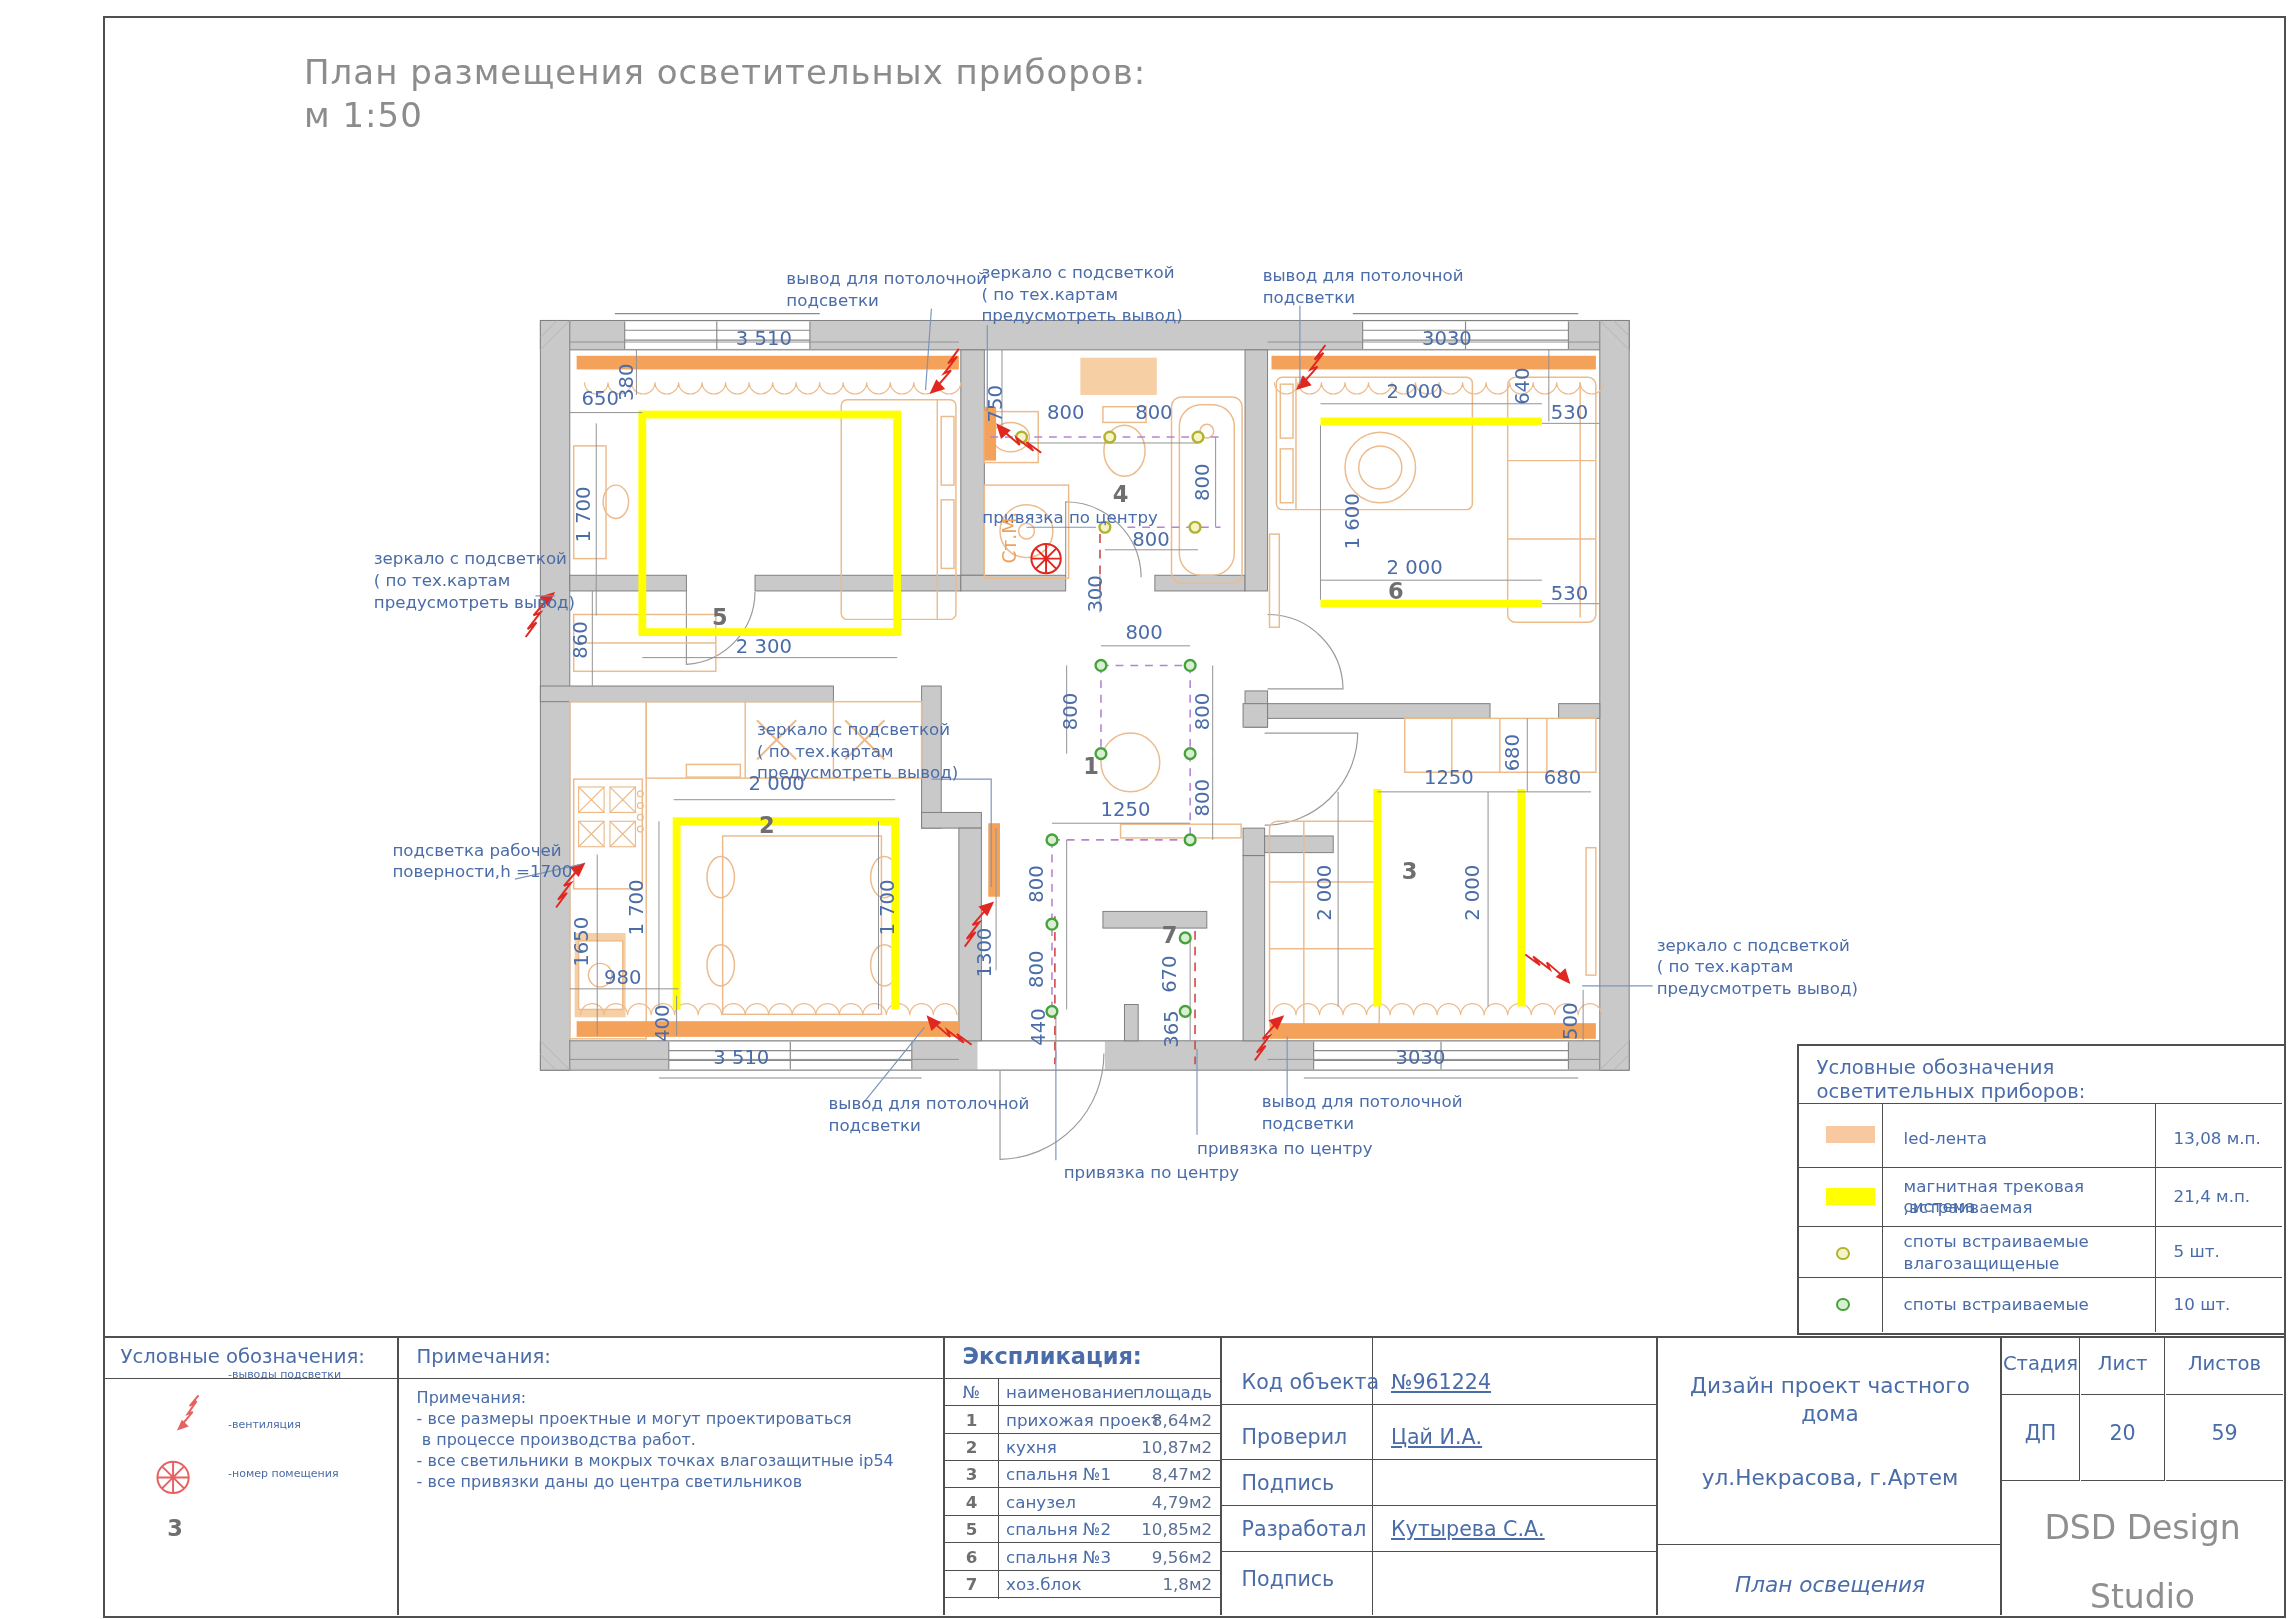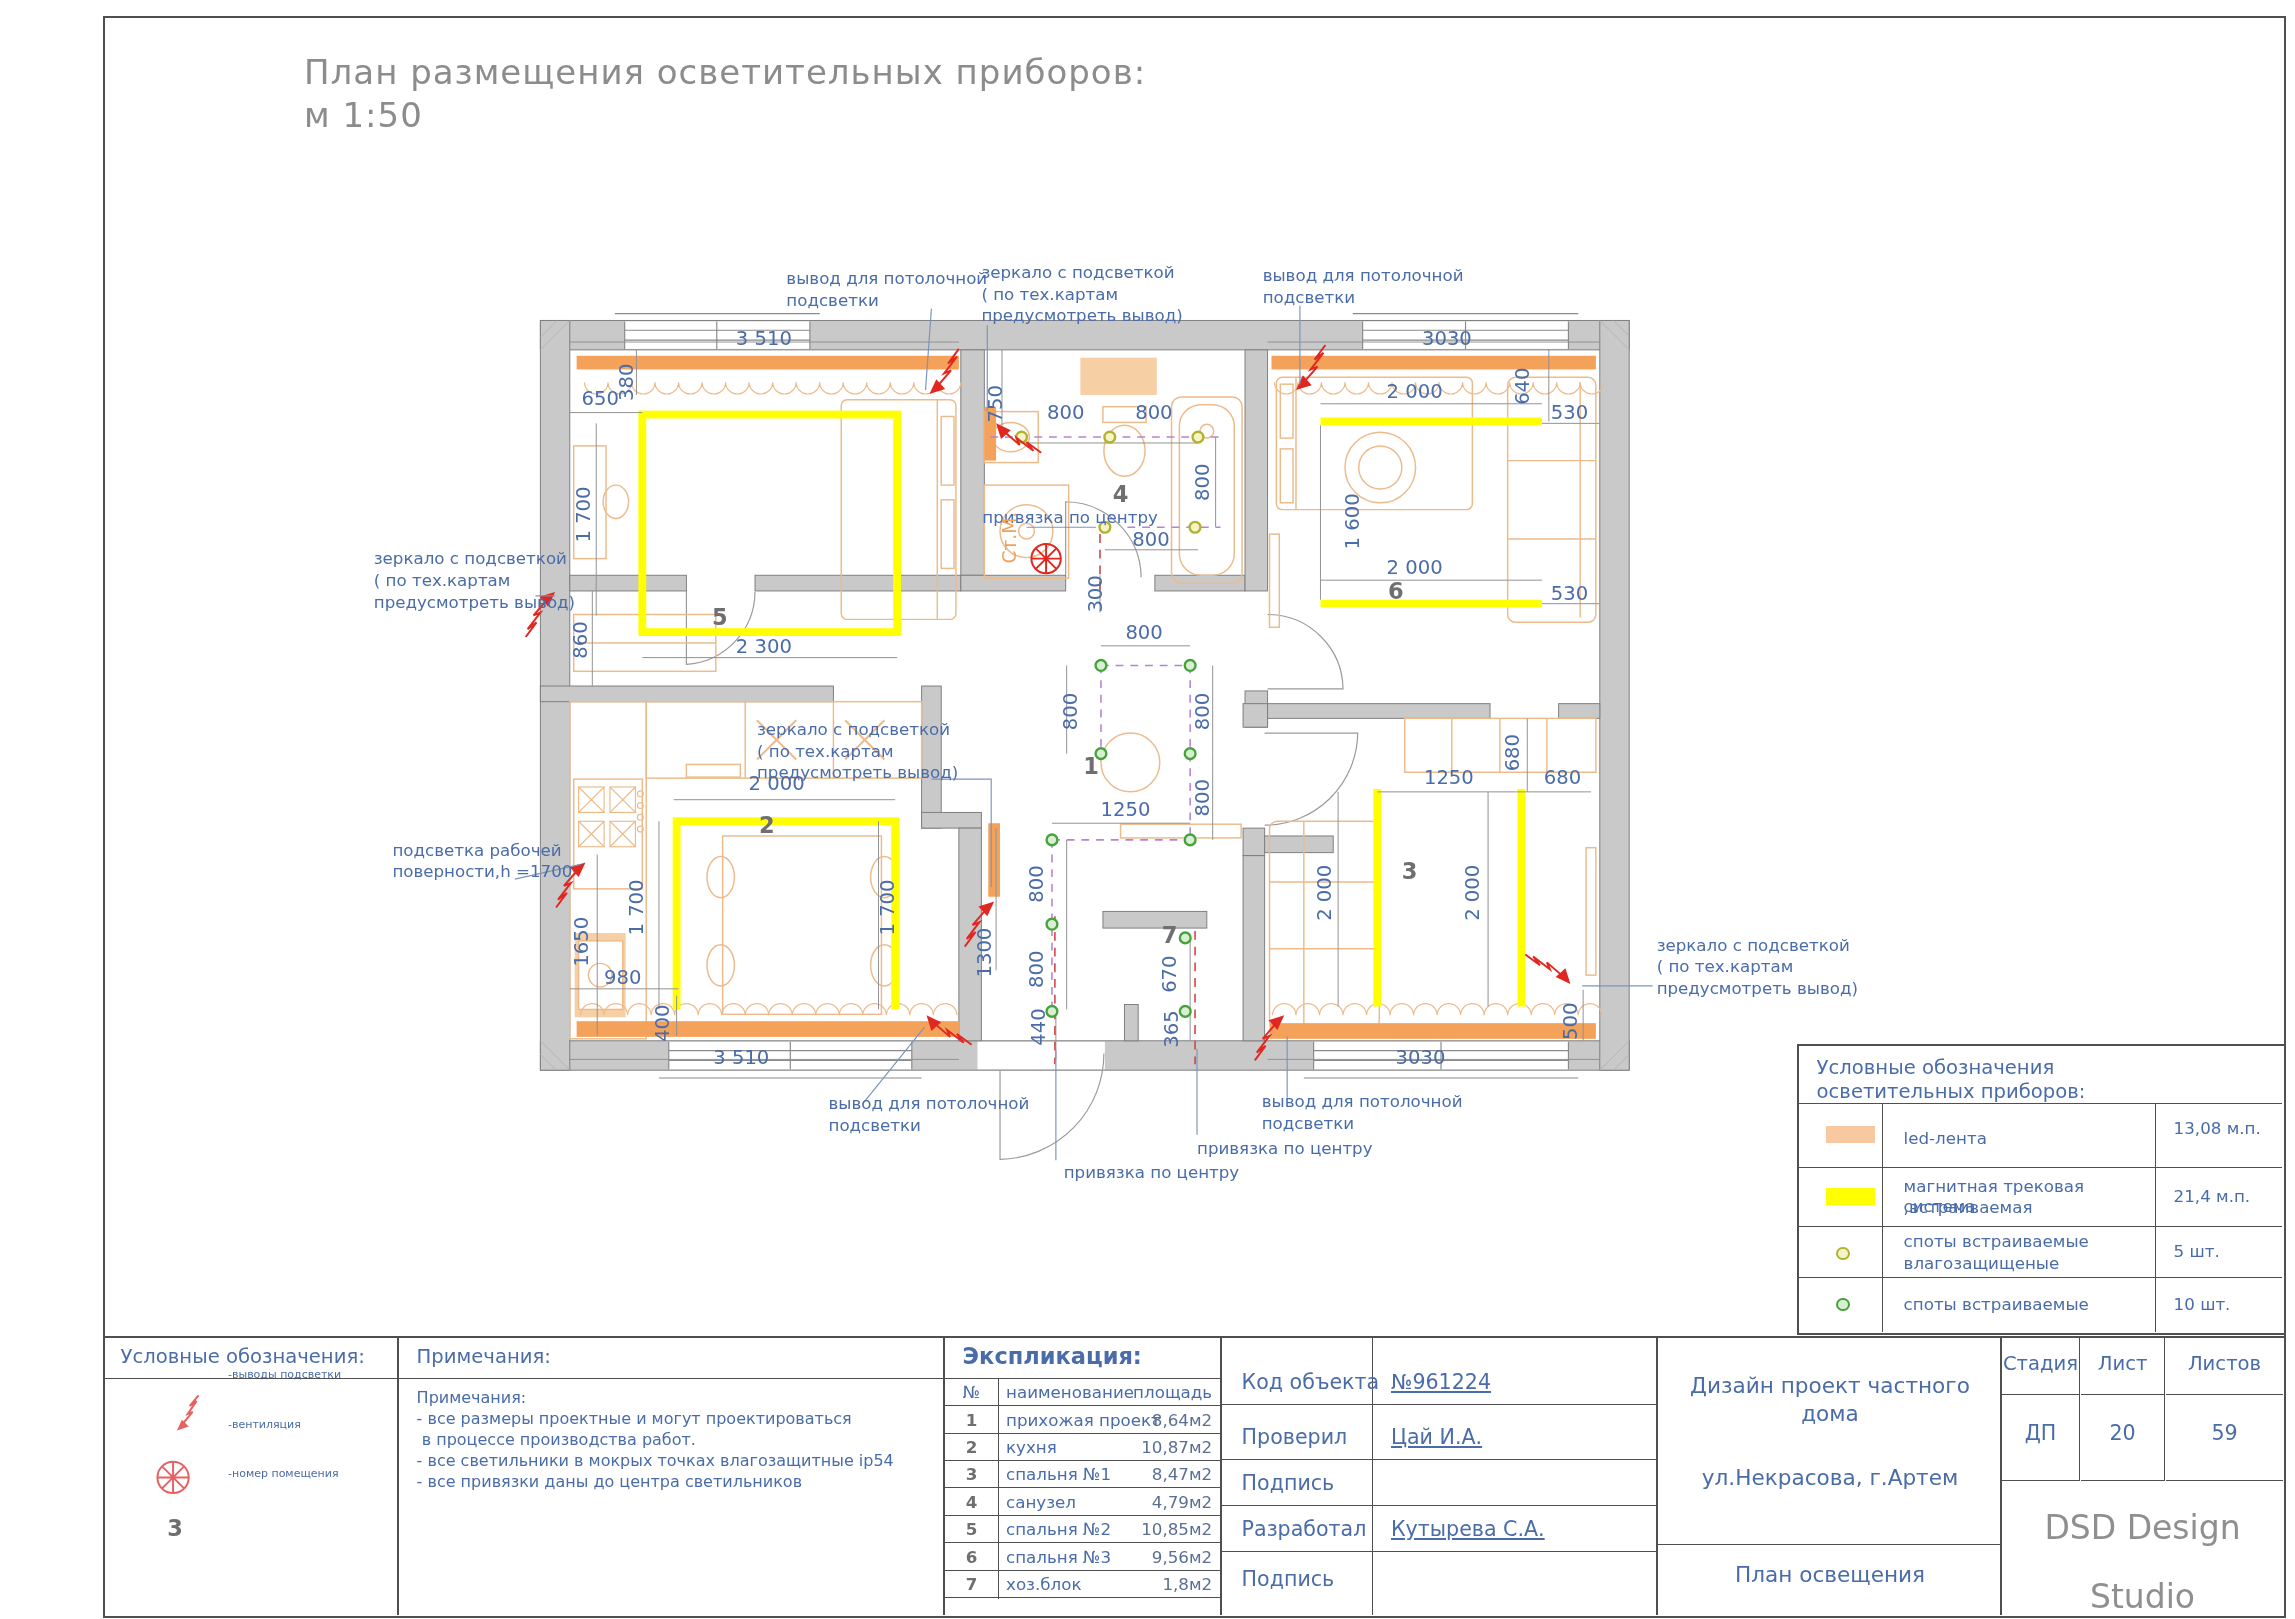--- a/index.html
+++ b/index.html
@@ -43,21 +43,21 @@
   .expc2{position:absolute;left:61px;top:3.9px;}
   .expc3{position:absolute;right:9.8px;top:3.9px;color:#5a6f92;}
   .vline{position:absolute;top:42px;bottom:15.7px;left:53px;width:0;border-left:1.5px solid #4f4f4f;}
   .arow{position:absolute;left:0;right:0;border-bottom:1.5px solid #4f4f4f;font-size:20.6px;}
   .arow .k{position:absolute;left:19.6px;bottom:9.8px;}
   .arow .v{position:absolute;left:169px;bottom:9.8px;text-decoration:underline;}
   #s4 .cdiv{position:absolute;left:150px;top:0;bottom:0;width:0;border-left:1.5px solid #4f4f4f;}
   .pj1{position:absolute;left:0;top:0;right:0;height:208px;border-bottom:1.5px solid #4f4f4f;text-align:center;font-size:21.6px;}
   .pj1 div{margin-top:36px;line-height:1.3;}
   .pj2{position:absolute;left:0;top:208px;right:0;bottom:0;text-align:center;font-size:21.6px;}
-  .pj2 div{margin-top:18px;}
+  .pj2 div{margin-top:28px;font-style:italic;}
   .stg .c{position:absolute;top:0;height:58px;border-bottom:1.5px solid #4f4f4f;text-align:center;font-size:19.6px;line-height:55px;}
   .stg .v{position:absolute;top:58px;height:86px;border-bottom:1.5px solid #4f4f4f;text-align:center;font-size:20.6px;line-height:78px;}
   .ca{left:0;width:77px;border-right:1.5px solid #4f4f4f;} .cb{left:79px;width:83px;border-right:1.5px solid #4f4f4f;} .cc{left:164px;right:0;}
   #studio{position:absolute;left:0;top:144px;right:0;bottom:0;text-align:center;color:#8f8f8f;font-size:33px;line-height:1.25;}
   #studio div{margin-top:27.4px;}
   .symrow{position:absolute;left:0;font-size:11px;}
 </style>
 </head>
 <body>
 
@@ -383,21 +383,21 @@
       <div>осветительных приборов:</div>
     </div>
     <div class="lrow lr1">
       <div class="lc1">
           <span class="sw-led"></span>
         </div>
       <div class="lc2">
           <div style="position:absolute;left:21.6px;top:23.5px">led-лента</div>
         </div>
       <div class="lc3">
-          <div style="position:absolute;left:17.6px;top:14px">13,08 м.п.</div>
+          <div style="position:absolute;left:17.6px;top:24px">13,08 м.п.</div>
         </div>
     </div>
     <div class="lrow lr2">
       <div class="lc1">
           <span class="sw-trk"></span>
         </div>
       <div class="lc2">
         <div style="position:absolute;left:21.6px;top:7.8px">магнитная трековая система</div>
         <div style="position:absolute;left:21.6px;top:29px">,встраиваемая</div>
       </div>

